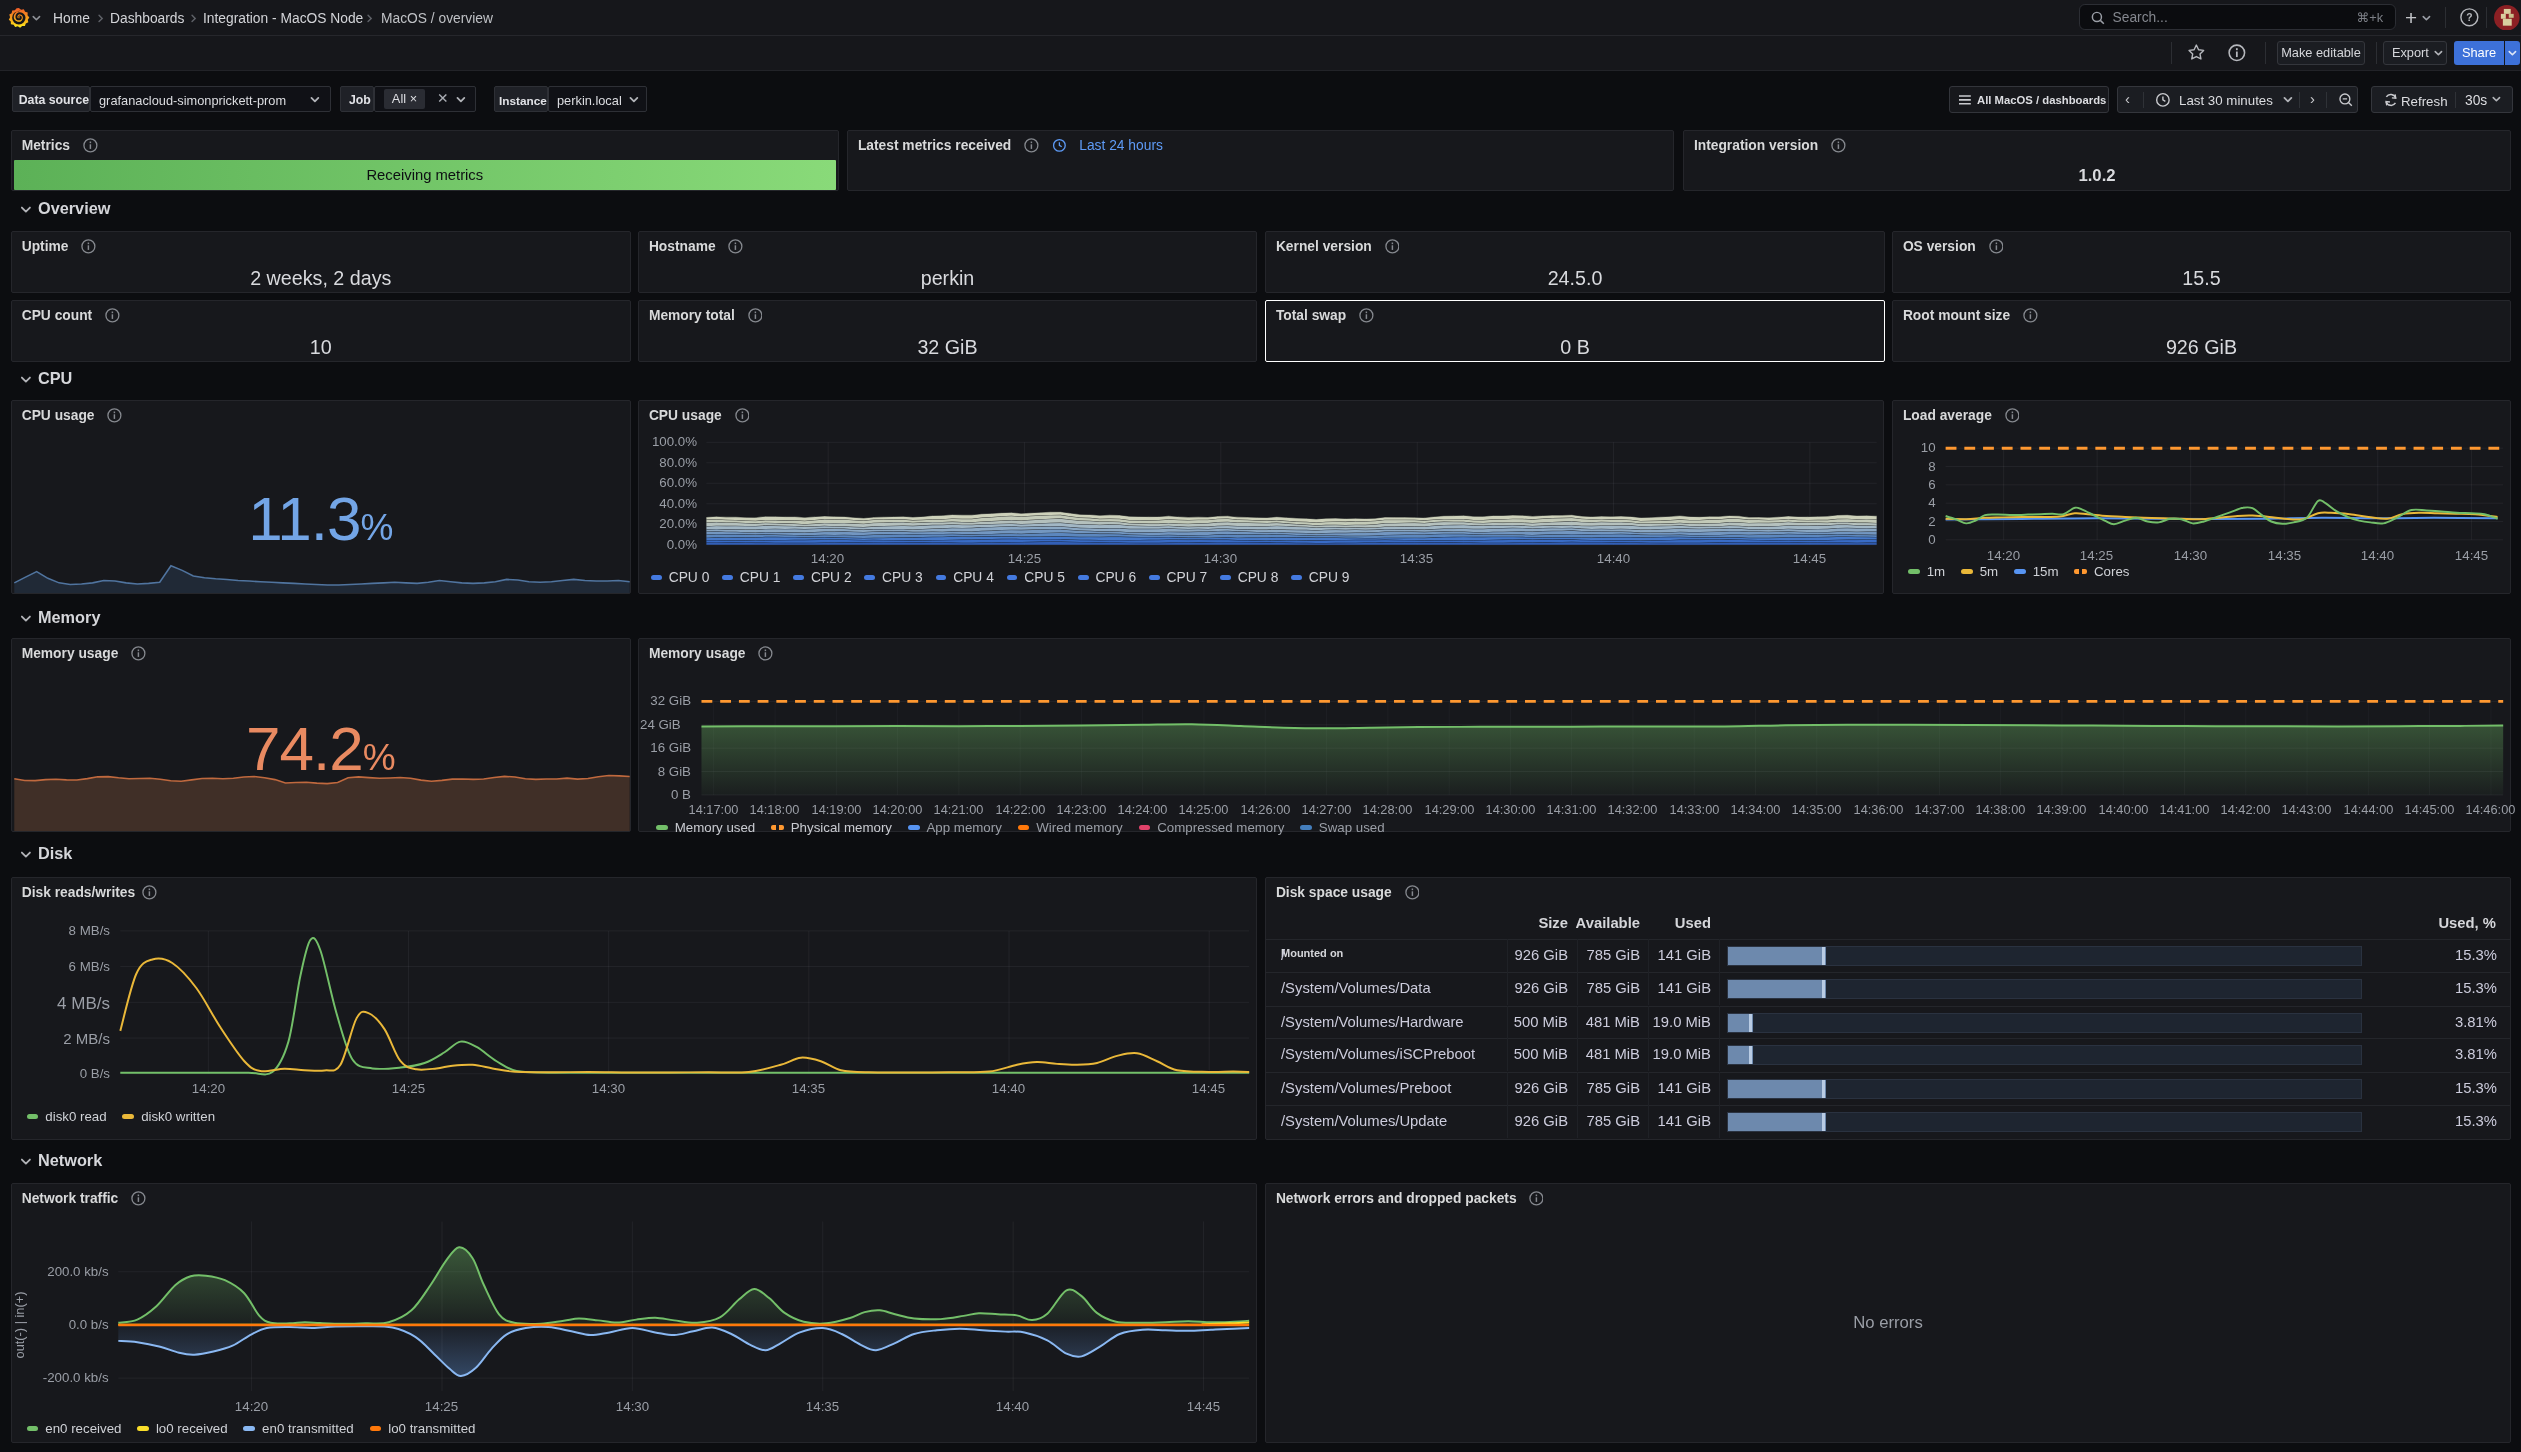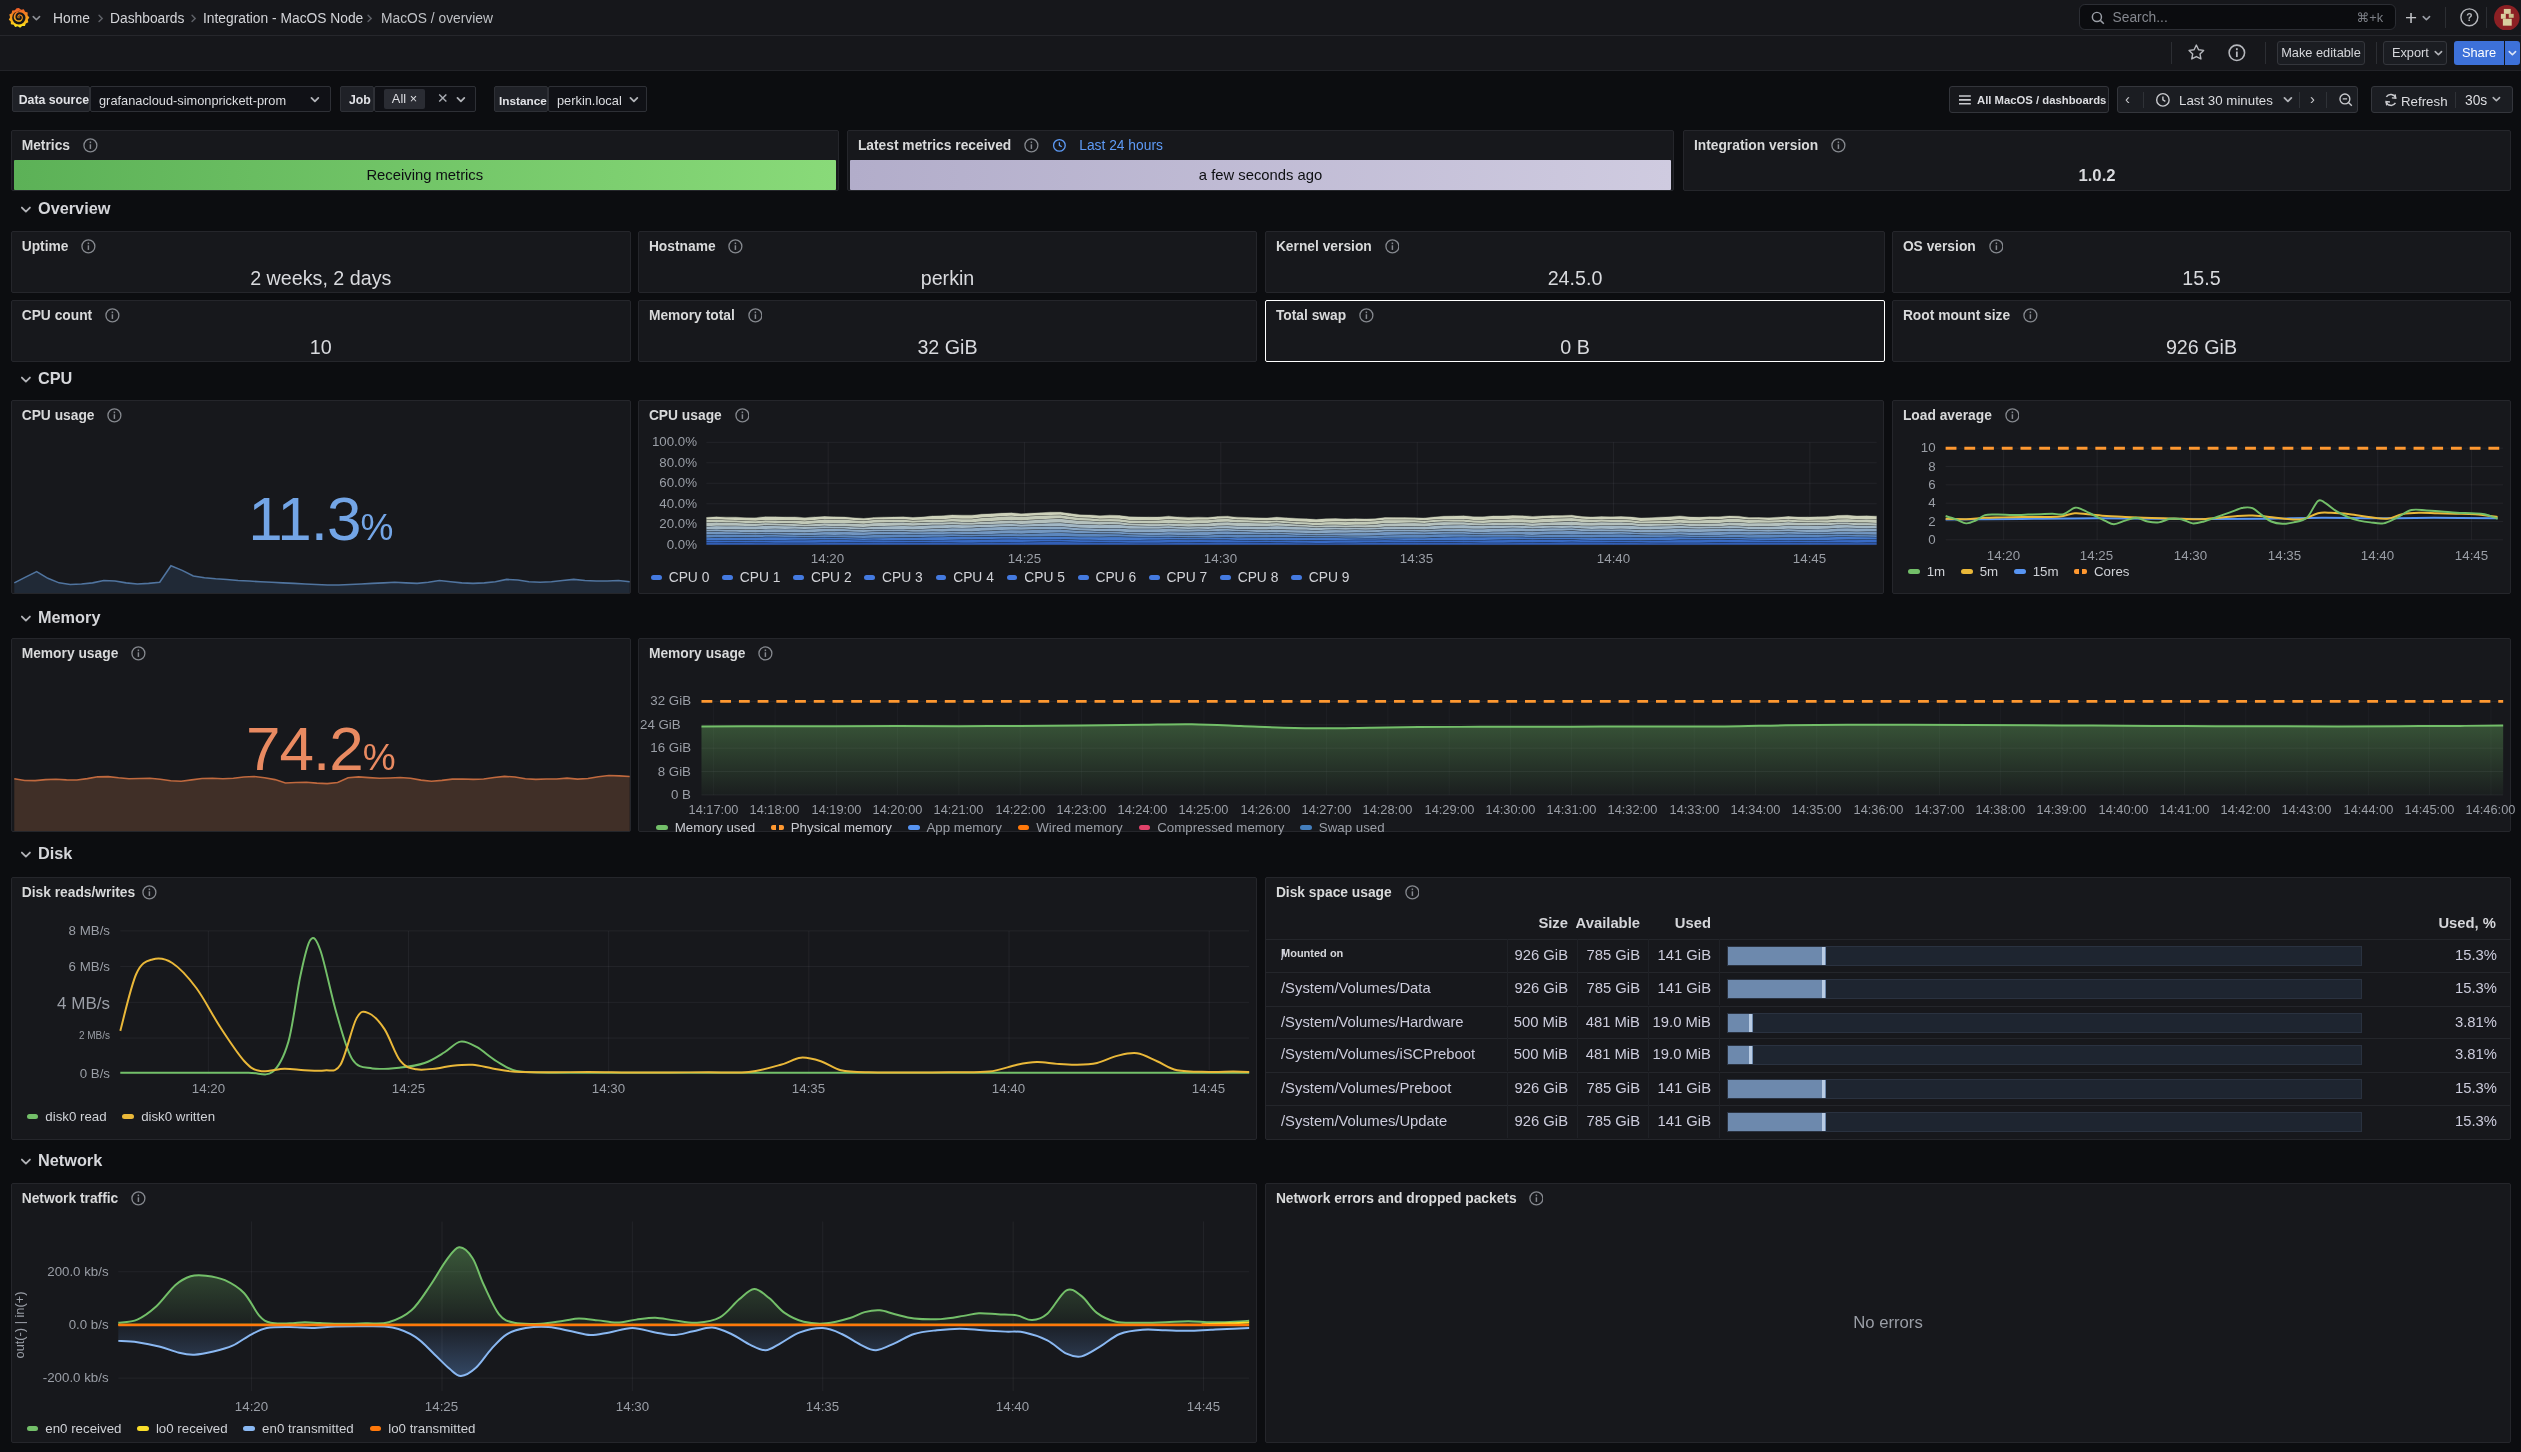--- a/index.html
+++ b/index.html
@@ -12,21 +12,20 @@
         <span>Metrics</span>
         <svg width="14.8" height="14.8" viewBox="0 0 16 16" style="flex:none">
           <circle cx="8" cy="8" r="7" fill="none" stroke="#86898f" stroke-width="1.4"></circle>
           <rect x="7.2" y="6.8" width="1.6" height="5" fill="#86898f"></rect>
           <rect x="7.2" y="3.8" width="1.6" height="1.8" fill="#86898f"></rect>
         </svg>
       </div>
       <div style="position:absolute;left:2px;top:28.6px;right:2px;height:30.5px;background:linear-gradient(90deg,#5cb157,#89da79);border-radius:1px;text-align:center;line-height:30.5px;font-size:14.8px;font-weight:500;color:#0d0f12">Receiving metrics</div>
     </div>
     <div style="position:absolute;left:847px;top:130px;width:827px;height:61px;background:#17181c;border:1px solid #25262b;border-radius:2px;box-sizing:border-box">
-      <div style="position:absolute;left:2px;top:28.6px;right:2px;height:30.5px;background:linear-gradient(90deg,#b2adca,#cfcbe0);border-radius:1px;text-align:center;line-height:30.5px;font-size:14.8px;font-weight:500;color:#0d0f12">a few seconds ago</div>
       <div style="position:absolute;left:9.9px;top:3px;height:23.6px;display:flex;align-items:center;gap:12.8px;font-size:13.8px;font-weight:600;color:#d8d9da;white-space:nowrap">
         <span>Latest metrics received</span>
         <svg width="14.8" height="14.8" viewBox="0 0 16 16" style="flex:none">
           <circle cx="8" cy="8" r="7" fill="none" stroke="#86898f" stroke-width="1.4"></circle>
           <rect x="7.2" y="6.8" width="1.6" height="5" fill="#86898f"></rect>
           <rect x="7.2" y="3.8" width="1.6" height="1.8" fill="#86898f"></rect>
         </svg>
         <svg width="14.8" height="14.8" viewBox="0 0 16 16" style="flex:none;margin-left:0px">
           <circle cx="8" cy="8" r="6.3" fill="none" stroke="#5e9bf7" stroke-width="1.4"></circle>
           <path d="M8 4.5 V8 L10.5 9.5" fill="none" stroke="#5e9bf7" stroke-width="1.4"></path>
@@ -554,21 +553,21 @@
       <line x1="617.8" y1="945" x2="617.8" y2="1090" stroke="rgba(204,204,220,0.07)"></line>
       <line x1="821.0" y1="945" x2="821.0" y2="1090" stroke="rgba(204,204,220,0.07)"></line>
       <line x1="1024.2" y1="945" x2="1024.2" y2="1090" stroke="rgba(204,204,220,0.07)"></line>
       <line x1="1227.4" y1="945" x2="1227.4" y2="1090" stroke="rgba(204,204,220,0.07)"></line>
       <path d="M 122.0 1089.1 C 130.1 1089.1 155.9 1089.1 170.8 1089.1 C 185.7 1089.1 197.9 1088.9 211.4 1088.9 C 225.0 1088.9 241.2 1089.0 252.0 1088.9 C 262.9 1088.8 269.7 1093.4 276.4 1088.2 C 283.2 1082.9 287.9 1073.7 292.7 1057.4 C 297.4 1041.1 301.1 1007.5 304.9 990.3 C 308.6 973.1 311.6 958.3 315.0 954.1 C 318.4 949.8 320.8 952.6 325.2 964.9 C 329.6 977.3 336.0 1009.9 341.4 1028.4 C 346.9 1046.8 351.6 1066.1 357.7 1075.5 C 363.8 1084.9 369.9 1083.2 378.0 1084.6 C 386.1 1085.9 397.7 1084.6 406.5 1083.7 C 415.3 1082.8 423.4 1081.7 430.9 1079.1 C 438.3 1076.6 445.1 1071.9 451.2 1068.2 C 457.3 1064.6 462.0 1058.3 467.4 1057.4 C 472.8 1056.5 477.6 1059.5 483.7 1062.8 C 489.8 1066.1 497.2 1073.2 504.0 1077.3 C 510.8 1081.4 515.5 1085.3 524.3 1087.3 C 533.1 1089.2 541.3 1088.6 556.8 1088.9 C 572.4 1089.2 594.1 1089.1 617.8 1089.1 C 641.5 1089.1 672.0 1089.1 699.1 1089.1 C 726.2 1089.1 753.2 1089.1 780.3 1089.1 C 807.4 1089.1 834.5 1089.1 861.6 1089.1 C 888.7 1089.1 915.8 1089.1 942.9 1089.1 C 970.0 1089.1 997.1 1089.1 1024.2 1089.1 C 1051.3 1089.1 1078.4 1089.1 1105.4 1089.1 C 1132.5 1089.1 1159.6 1089.1 1186.7 1089.1 C 1213.8 1089.1 1254.5 1089.1 1268.0 1089.1 " fill="none" stroke="#73bf69" stroke-width="2"></path>
       <path d="M 122.0 1046.5 C 124.7 1036.8 132.8 1000.6 138.3 988.5 C 143.7 976.4 148.4 975.8 154.5 974.0 C 160.6 972.2 167.4 972.8 174.8 977.6 C 182.3 982.5 191.1 992.1 199.2 1003.0 C 207.3 1013.9 215.5 1030.5 223.6 1042.9 C 231.7 1055.3 241.2 1069.9 248.0 1077.3 C 254.8 1084.7 257.5 1086.0 264.2 1087.3 C 271.0 1088.5 281.2 1085.1 288.6 1084.9 C 296.1 1084.8 302.2 1086.1 308.9 1086.4 C 315.7 1086.7 323.2 1087.6 329.3 1086.7 C 335.4 1085.8 340.1 1089.8 345.5 1080.9 C 350.9 1072.1 357.0 1042.6 361.8 1033.8 C 366.5 1025.1 369.2 1026.6 374.0 1028.4 C 378.7 1030.2 384.8 1036.5 390.2 1044.7 C 395.6 1052.8 401.0 1070.5 406.5 1077.3 C 411.9 1084.1 416.6 1084.3 422.7 1085.5 C 428.8 1086.7 436.9 1085.2 443.0 1084.6 C 449.1 1084.0 453.2 1082.4 459.3 1081.8 C 465.4 1081.2 472.8 1080.5 479.6 1080.9 C 486.4 1081.4 493.2 1083.4 499.9 1084.6 C 506.7 1085.7 510.8 1087.2 520.3 1087.8 C 529.7 1088.5 544.0 1088.5 556.8 1088.5 C 569.7 1088.6 583.9 1088.2 597.5 1088.2 C 611.0 1088.2 624.6 1088.6 638.1 1088.7 C 651.7 1088.8 665.2 1088.8 678.7 1088.7 C 692.3 1088.7 705.8 1088.6 719.4 1088.5 C 732.9 1088.5 747.8 1089.5 760.0 1088.2 C 772.2 1086.9 783.7 1083.4 792.5 1080.9 C 801.3 1078.5 806.1 1074.3 812.9 1073.7 C 819.6 1073.1 826.4 1075.2 833.2 1077.3 C 839.9 1079.4 845.4 1084.5 853.5 1086.4 C 861.6 1088.2 870.4 1088.2 881.9 1088.5 C 893.5 1088.9 909.0 1088.7 922.6 1088.7 C 936.1 1088.7 949.7 1088.7 963.2 1088.5 C 976.8 1088.4 992.3 1089.1 1003.9 1087.8 C 1015.4 1086.6 1024.2 1082.5 1032.3 1080.9 C 1040.4 1079.3 1045.8 1078.4 1052.6 1078.2 C 1059.4 1078.1 1066.2 1079.6 1072.9 1080.0 C 1079.7 1080.5 1086.5 1081.1 1093.3 1080.9 C 1100.0 1080.8 1106.8 1080.6 1113.6 1079.1 C 1120.3 1077.6 1127.1 1073.5 1133.9 1071.9 C 1140.7 1070.2 1147.4 1068.2 1154.2 1069.2 C 1161.0 1070.1 1167.8 1074.4 1174.5 1077.3 C 1181.3 1080.2 1186.0 1084.6 1194.9 1086.4 C 1203.7 1088.2 1217.9 1087.9 1227.4 1088.2 C 1236.8 1088.4 1245.0 1087.8 1251.7 1087.8 C 1258.5 1087.8 1265.3 1088.1 1268.0 1088.2 " fill="none" stroke="#eab839" stroke-width="2"></path>
     </svg>
     <div style="position:absolute;left:49px;top:923px;width:61px;text-align:right;font-size:13.3px;color:#9a9ea6">8 MB/s</div>
     <div style="position:absolute;left:49px;top:959px;width:61px;text-align:right;font-size:13.3px;color:#9a9ea6">6 MB/s</div>
     <div style="position:absolute;left:49px;top:994px;width:61px;text-align:right;font-size:17px;color:#9a9ea6">4 MB/s</div>
-    <div style="position:absolute;left:49px;top:1030px;width:61px;text-align:right;font-size:10px;color:#9a9ea6">2 MB/s</div>
+    <div style="position:absolute;left:49px;top:1030px;width:61px;text-align:right;font-size:15px;color:#9a9ea6">2 MB/s</div>
     <div style="position:absolute;left:49px;top:1066px;width:61px;text-align:right;font-size:13.3px;color:#9a9ea6">0 B/s</div>
     <div style="position:absolute;left:184px;top:1081px;width:49px;text-align:center;font-size:13.3px;color:#9a9ea6">14:20</div>
     <div style="position:absolute;left:384px;top:1081px;width:49px;text-align:center;font-size:13.3px;color:#9a9ea6">14:25</div>
     <div style="position:absolute;left:584px;top:1081px;width:49px;text-align:center;font-size:13.3px;color:#9a9ea6">14:30</div>
     <div style="position:absolute;left:784px;top:1081px;width:49px;text-align:center;font-size:13.3px;color:#9a9ea6">14:35</div>
     <div style="position:absolute;left:984px;top:1081px;width:49px;text-align:center;font-size:13.3px;color:#9a9ea6">14:40</div>
     <div style="position:absolute;left:1184px;top:1081px;width:49px;text-align:center;font-size:13.3px;color:#9a9ea6">14:45</div>
     <div style="position:absolute;left:26.6px;top:1107px"><span style="white-space:nowrap;margin-right:15.8px"><span style="display:inline-block;width:11.8px;height:4.9px;border-radius:2.5px;background:#73bf69;margin-right:6.9px;vertical-align:middle"></span><span style="font-size:13.3px;color:#cfd1d6">disk0 read</span></span><span style="white-space:nowrap;margin-right:15.8px"><span style="display:inline-block;width:11.8px;height:4.9px;border-radius:2.5px;background:#eab839;margin-right:6.9px;vertical-align:middle"></span><span style="font-size:13.3px;color:#cfd1d6">disk0 written</span></span></div>
     <div style="position:absolute;left:1281px;top:947px;font-size:11px;font-weight:700;color:#d5d6da">Mounted on</div>
     <div style="position:absolute;left:1440px;top:915px;width:128px;text-align:right;font-size:14.8px;font-weight:600;color:#d5d6da">Size</div>

